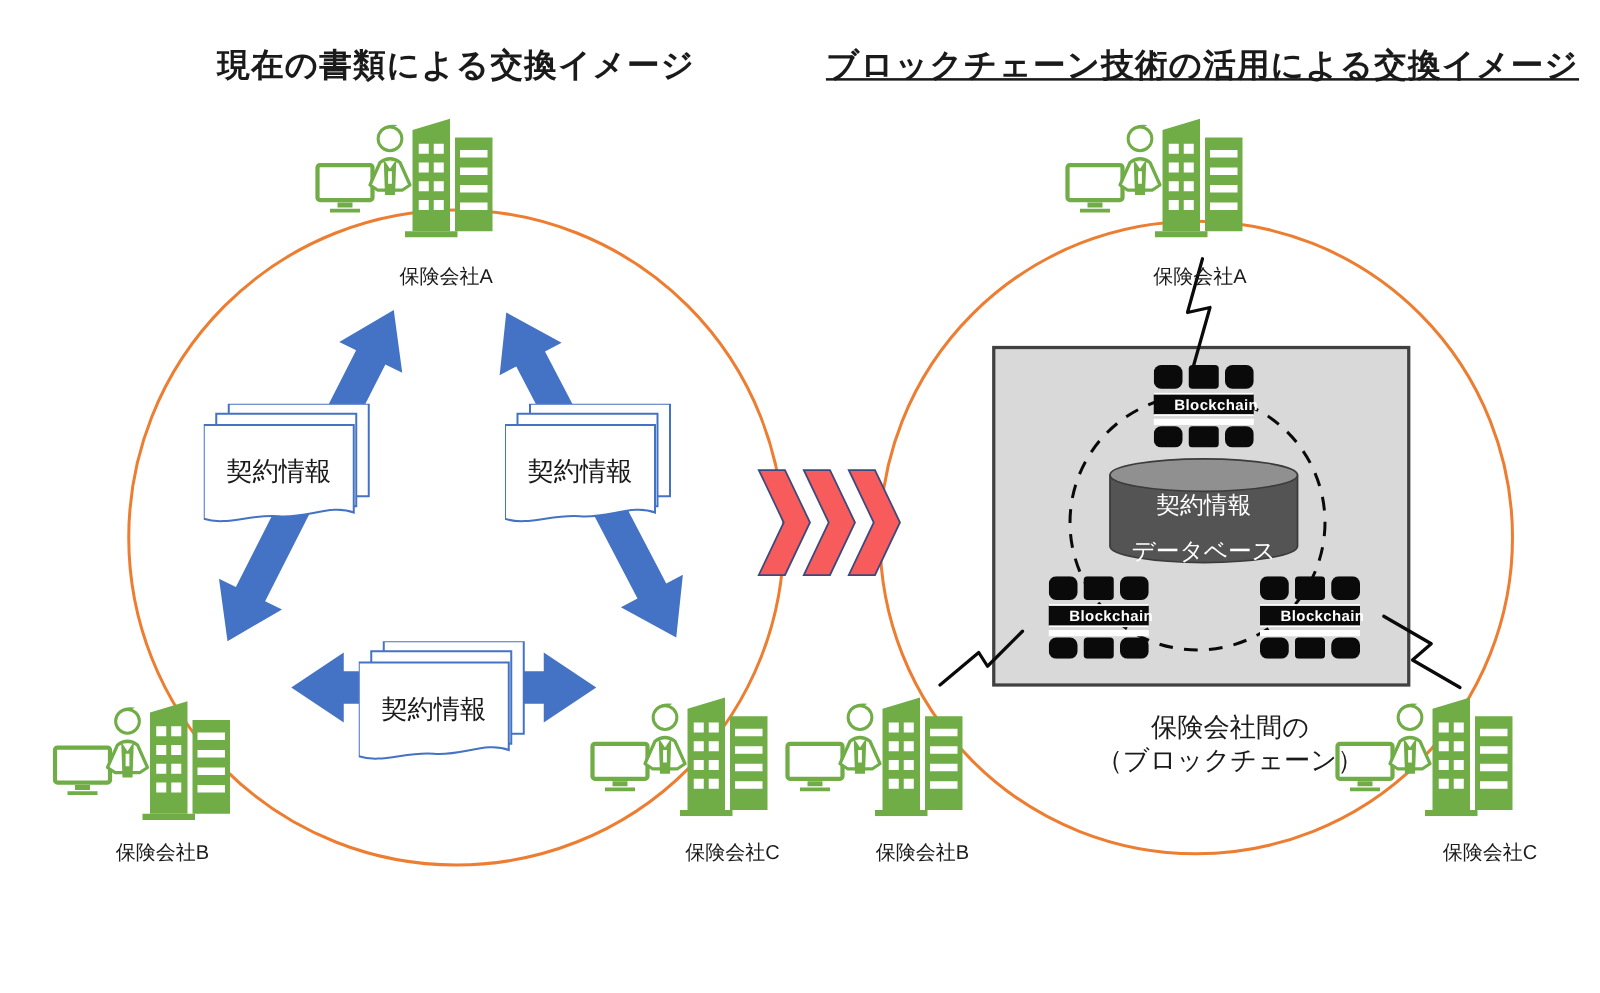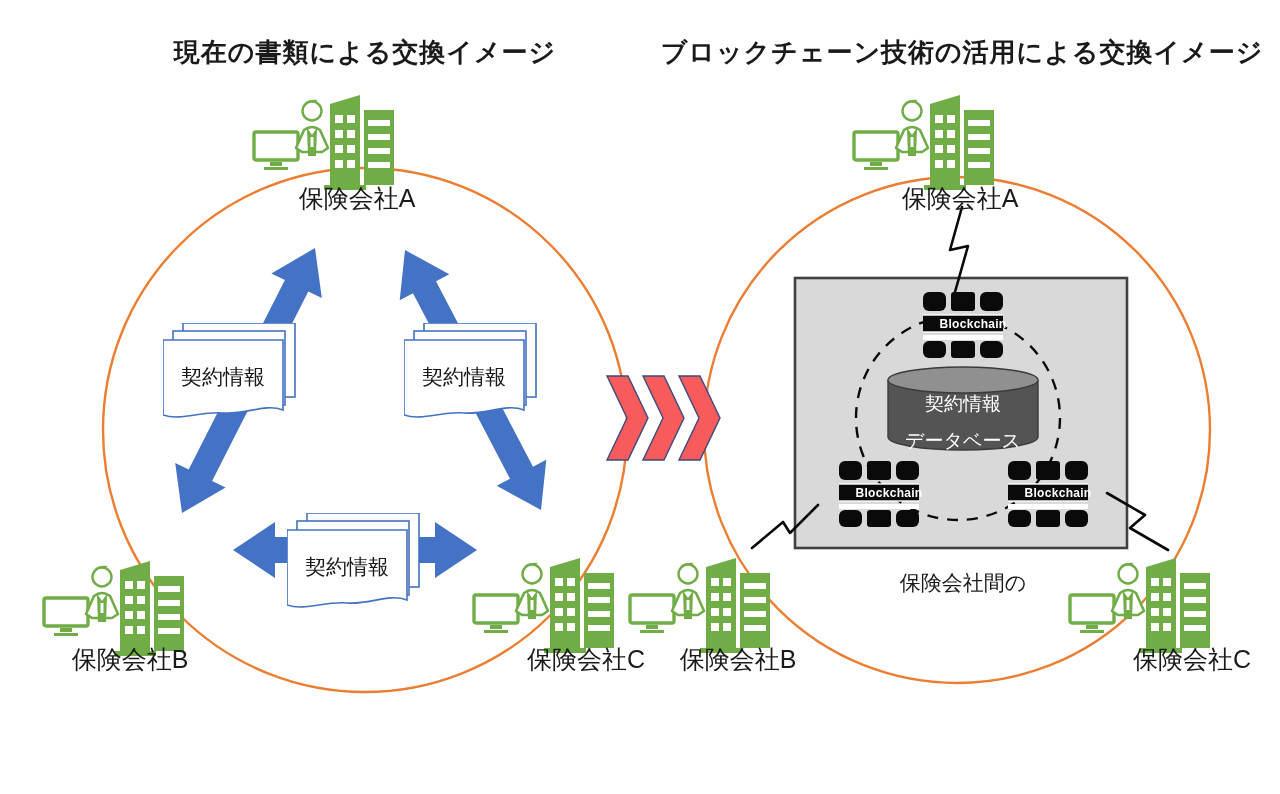--- a/index.html
+++ b/index.html
@@ -2,26 +2,26 @@
 <html><head>
 <meta charset="utf-8">
 <style>
   html,body{margin:0;padding:0;background:#fff;}
   .canvas{position:relative;width:1280px;height:794px;background:#fff;overflow:hidden;
           font-family:"Liberation Sans","DejaVu Sans",sans-serif;}
   svg{position:absolute;left:0;top:0;}
   .lbl{position:absolute;transform:translate(-50%,-50%);white-space:nowrap;color:#1a1a1a;}
   .title{font-size:26px;font-weight:bold;letter-spacing:1px;}
   .annotation{font-size:20px;}
-  .company-label{font-size:25px;}
+  .company-label{font-size:16px;margin-top:24px;}
   .doc-label{font-size:21px;}
   .db-label{font-size:19px;color:#ffffff;}
   .chip-label{font-size:12px;font-weight:bold;color:#ffffff;letter-spacing:.3px;padding-left:20px;}
   .caption{position:absolute;transform:translate(-50%,0);text-align:center;
-           font-size:21px;line-height:26px;color:#1a1a1a;white-space:nowrap;}
+           font-size:21px;line-height:26px;color:#1a1a1a;white-space:nowrap;margin-left:21px;}
 </style>
 </head>
 <body>
 
 <div class="canvas">
 
   <svg width="1280" height="794" viewBox="0 0 1280 794">
     <defs>
 
       <symbol id="company" width="145" height="100" viewBox="0 0 145 100">
@@ -118,21 +118,21 @@
     <use href="#company" x="852" y="90"></use>
     <use href="#company" x="628" y="553"></use>
     <use href="#company" x="1068" y="553"></use>
 
     <use href="#docstack" x="163" y="323"></use>
     <use href="#docstack" x="404" y="323"></use>
     <use href="#docstack" x="287" y="513"></use>
   </svg>
 
   <div class="lbl title" style="left:365px;top:52px;">現在の書類による交換イメージ</div>
-  <div class="lbl title" style="left:962px;top:52px;">ブロックチェーン技術の活用による交換イメージ</div>
+  <div class="lbl title" style="left:962px;top:52px;text-decoration:underline;">ブロックチェーン技術の活用による交換イメージ</div>
 
 
   <div class="lbl company-label" style="left:357px;top:198px;">保険会社A</div>
   <div class="lbl company-label" style="left:130px;top:659px;">保険会社B</div>
   <div class="lbl company-label" style="left:586px;top:659px;">保険会社C</div>
 
   <div class="lbl company-label" style="left:960px;top:198px;">保険会社A</div>
   <div class="lbl company-label" style="left:738px;top:659px;">保険会社B</div>
   <div class="lbl company-label" style="left:1192px;top:659px;">保険会社C</div>
 
@@ -142,15 +142,16 @@
 
   <div class="lbl chip-label" style="left:963px;top:324px;">Blockchain</div>
   <div class="lbl chip-label" style="left:879px;top:493px;">Blockchain</div>
   <div class="lbl chip-label" style="left:1048px;top:493px;">Blockchain</div>
 
   <div class="lbl db-label" style="left:963px;top:404px;">契約情報</div>
   <div class="lbl db-label" style="left:963px;top:441px;">データベース</div>
 
   <div class="caption" style="left:963px;top:570px;">
     <div>保険会社間の</div>
+    <div>（ブロックチェーン）</div>
   </div>
 
 </div>
 
 </body></html>

